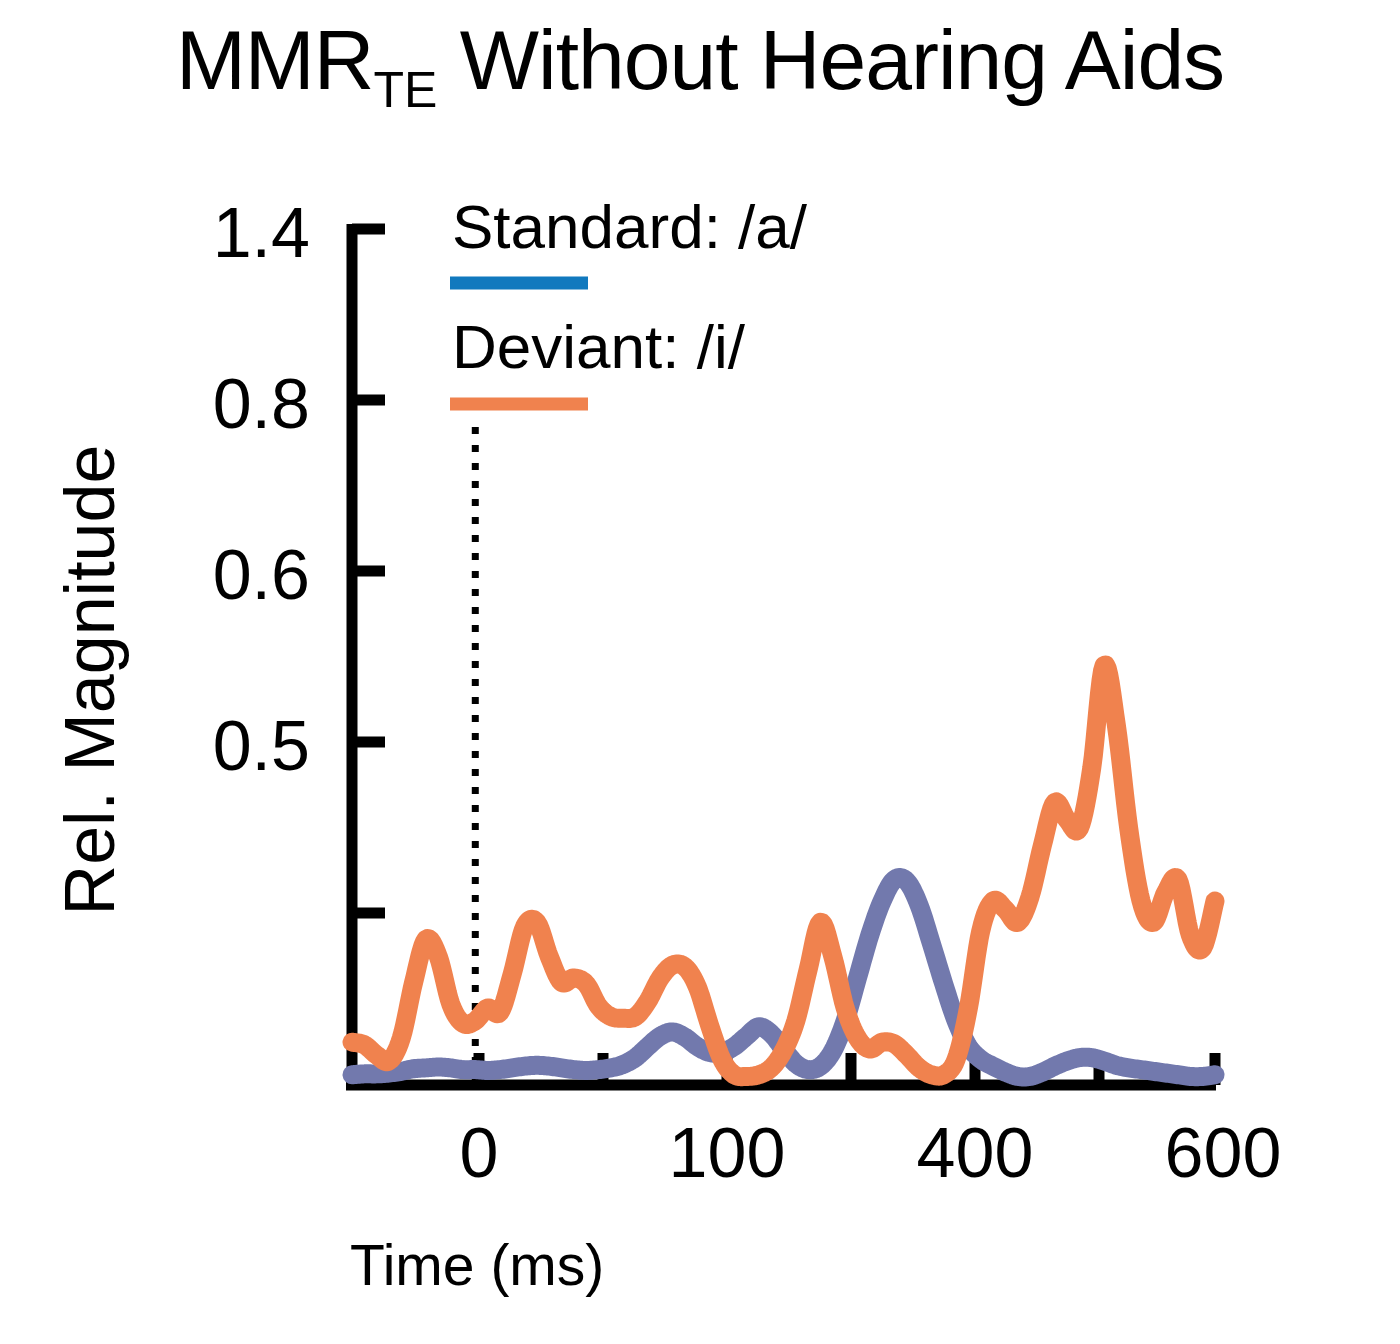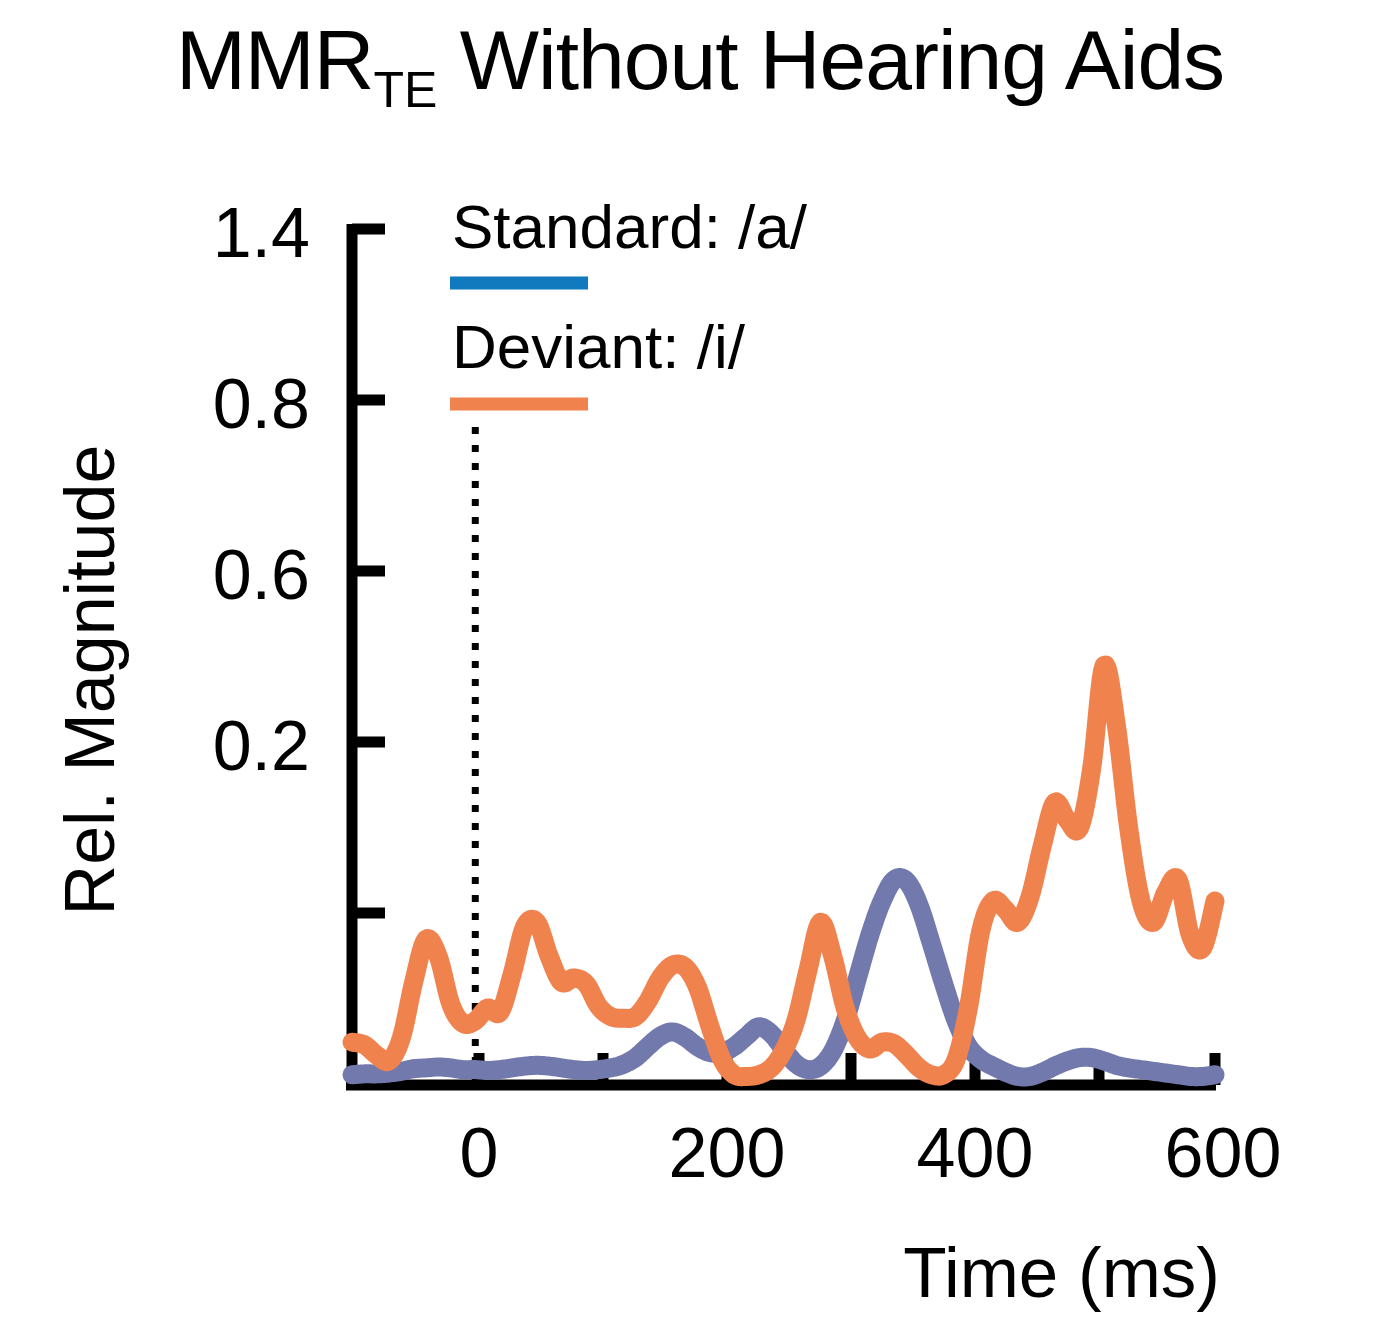--- a/index.html
+++ b/index.html
@@ -42,22 +42,22 @@
     font-size: 70px;
     transform: rotate(-90deg);
     transform-origin: center center;
     white-space: nowrap;
   }
   #x-axis-label {
     position: absolute;
     left: 350px;
     top: 1232px;
     width: 870px;
-    text-align: right;
-    font-size: 71px;
+    text-align: left;
+    font-size: 57px;
     white-space: nowrap;
   }
   .ytick-label {
     position: absolute;
     right: 0;
     width: 180px;
     text-align: right;
     font-size: 70px;
     line-height: 1;
     white-space: nowrap;
@@ -91,24 +91,24 @@
   <div id="chart-title">
     <span>MMR</span><span class="sub">TE</span><span> Without Hearing Aids</span>
   </div>
 
   <div id="y-axis-label">Rel. Magnitude</div>
   <div id="x-axis-label">Time (ms)</div>
 
   <div class="ytick-label" style="left:130px; top:198px;">1.4</div>
   <div class="ytick-label" style="left:130px; top:369px;">0.8</div>
   <div class="ytick-label" style="left:130px; top:540px;">0.6</div>
-  <div class="ytick-label" style="left:130px; top:711px;">0.2</div>
+  <div class="ytick-label" style="left:130px; top:711px;">0.5</div>
 
   <div class="xtick-label" style="left:379px;">0</div>
-  <div class="xtick-label" style="left:627px;">200</div>
+  <div class="xtick-label" style="left:627px;">100</div>
   <div class="xtick-label" style="left:875px;">400</div>
   <div class="xtick-label" style="left:1123px;">600</div>
 
   <div class="legend-text" style="left:452px; top:316px;">Deviant: /i/</div>
   <div class="legend-text" style="left:452px; top:196px;">Standard: /a/</div>
 
   <svg id="plot-svg" width="1400" height="1344" viewBox="0 0 1400 1344">
 
     <line id="legend-swatch-standard" x1="450" y1="283" x2="588" y2="283" stroke-width="13" stroke-linecap="butt" stroke="#1179be"></line>
     <line id="legend-swatch-deviant" x1="450" y1="404" x2="588" y2="404" stroke-width="13" stroke-linecap="butt" stroke="#f0824e"></line>

